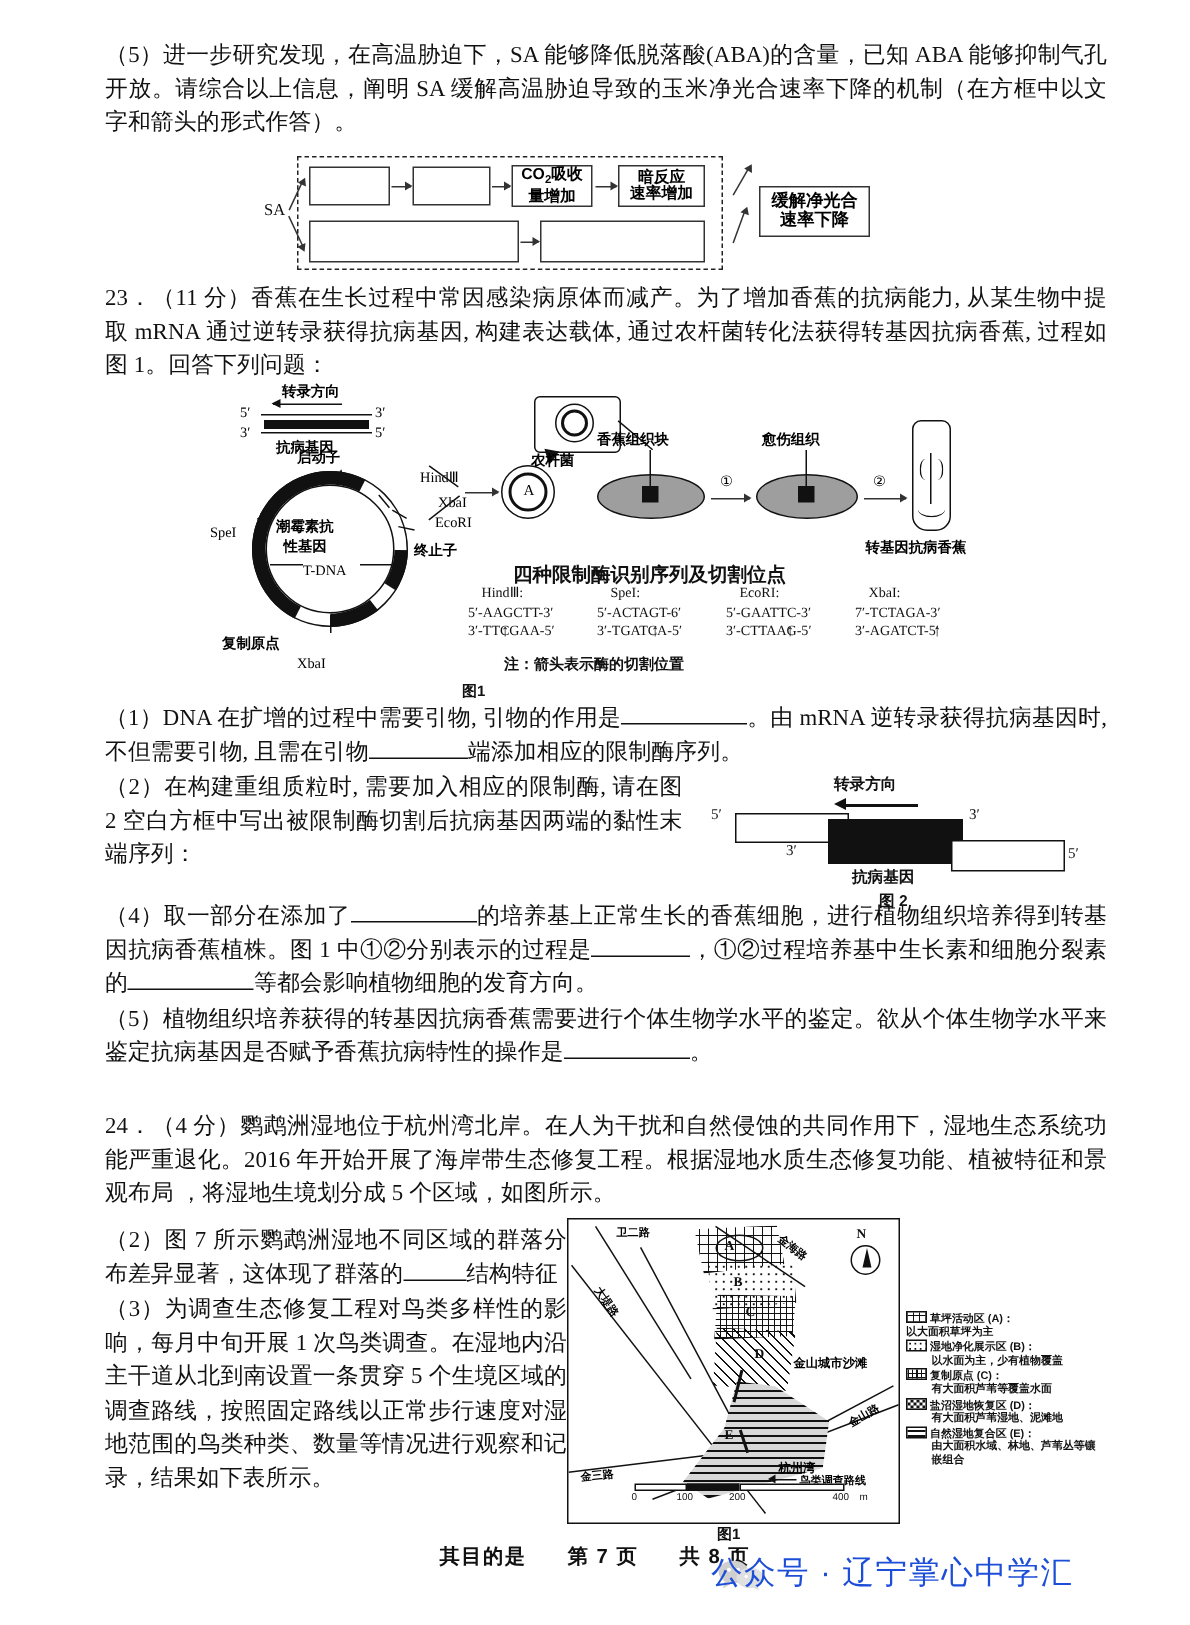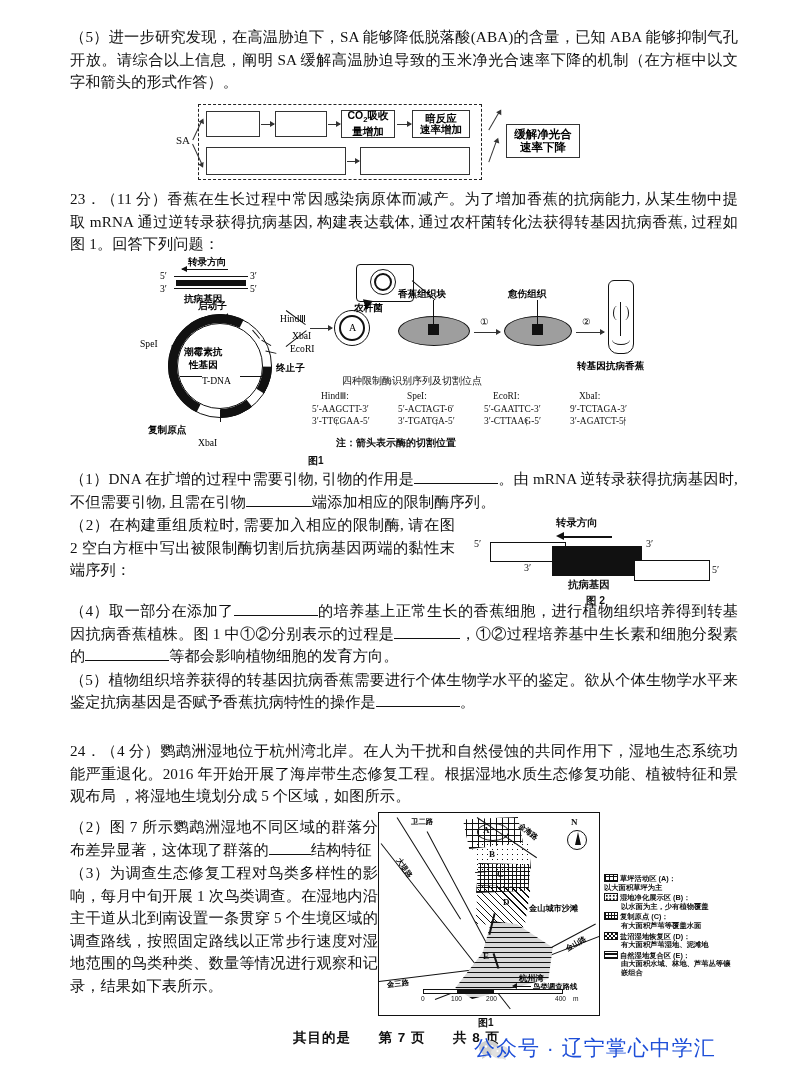--- a/index.html
+++ b/index.html
@@ -230,23 +230,23 @@
   #enz {
     position: absolute;
     left: 172px;
     top: 118px;
     width: 348px;
     font-family: "Liberation Serif", serif;
   }
   #enz-title {
     position: absolute;
     left: 30px; top: -2px;
-    font-size: 10px;
-    font-family: "Liberation Sans", sans-serif;
-    font-weight: normal;
+    font-size: 13px;
+    font-family: "Liberation Sans", sans-serif;
+    font-weight: bold;
     white-space: nowrap;
   }
   .enz-col {
     position: absolute;
     top: 14px;
     font-size: 9.4px;
     line-height: 12.5px;
     white-space: nowrap;
   }
   .enz-name { font-weight: normal; padding-left: 9px; }
@@ -498,21 +498,21 @@
       <div class="tick" style="left:93px;top:26px;height:11px;transform:rotate(-60deg);"></div>
       <div class="tick" style="left:97px;top:37px;height:11px;transform:rotate(-78deg);"></div>
       <div class="tick" style="left:12px;top:26px;height:11px;transform:rotate(55deg);"></div>
       <div class="tick" style="left:52px;top:96px;height:12px;"></div>
 
       <div class="leader" style="left:12px;top:62px;width:22px;"></div>
       <div class="leader" style="left:72px;top:62px;width:22px;"></div>
     </div>
 
     <div class="f1lbl" style="left:58px;top:42px;">启动子</div>
-    <div class="f1lbl lt" style="left:0px;top:80px;">SpeI</div>
+    <div class="f1lbl lt" style="left:0px;top:92px;">SpeI</div>
     <div class="f1lbl lt" style="left:140px;top:55px;">HindⅢ</div>
     <div class="f1lbl lt" style="left:152px;top:72px;">XbaI</div>
     <div class="f1lbl lt" style="left:150px;top:85px;">EcoRI</div>
     <div class="f1lbl" style="left:136px;top:104px;">终止子</div>
     <div class="f1lbl" style="left:44px;top:88px;">潮霉素抗</div>
     <div class="f1lbl" style="left:49px;top:101px;">性基因</div>
     <div class="f1lbl lt" style="left:62px;top:117px;">T-DNA</div>
     <div class="f1lbl" style="left:8px;top:166px;">复制原点</div>
     <div class="f1lbl lt" style="left:58px;top:179px;">XbaI</div>
 
@@ -574,21 +574,21 @@
 
       <div class="enz-col" style="left:172px;">
         <div class="enz-name">EcoRI:</div>
         <div>5′-GAATTC-3′</div>
         <div>3′-CTTAAG-5′</div>
         <div class="up-arrow" style="left:40px;top:27px;">↑</div>
       </div>
 
       <div class="enz-col" style="left:258px;">
         <div class="enz-name">XbaI:</div>
-        <div>9′-TCTAGA-3′</div>
+        <div>7′-TCTAGA-3′</div>
         <div>3′-AGATCT-5′</div>
         <div class="up-arrow" style="left:52px;top:27px;">↑</div>
       </div>
 
       <div id="enz-note">注：箭头表示酶的切割位置</div>
     </div>
 
     <div id="fig1-cap">图1</div>
   </div>
 

